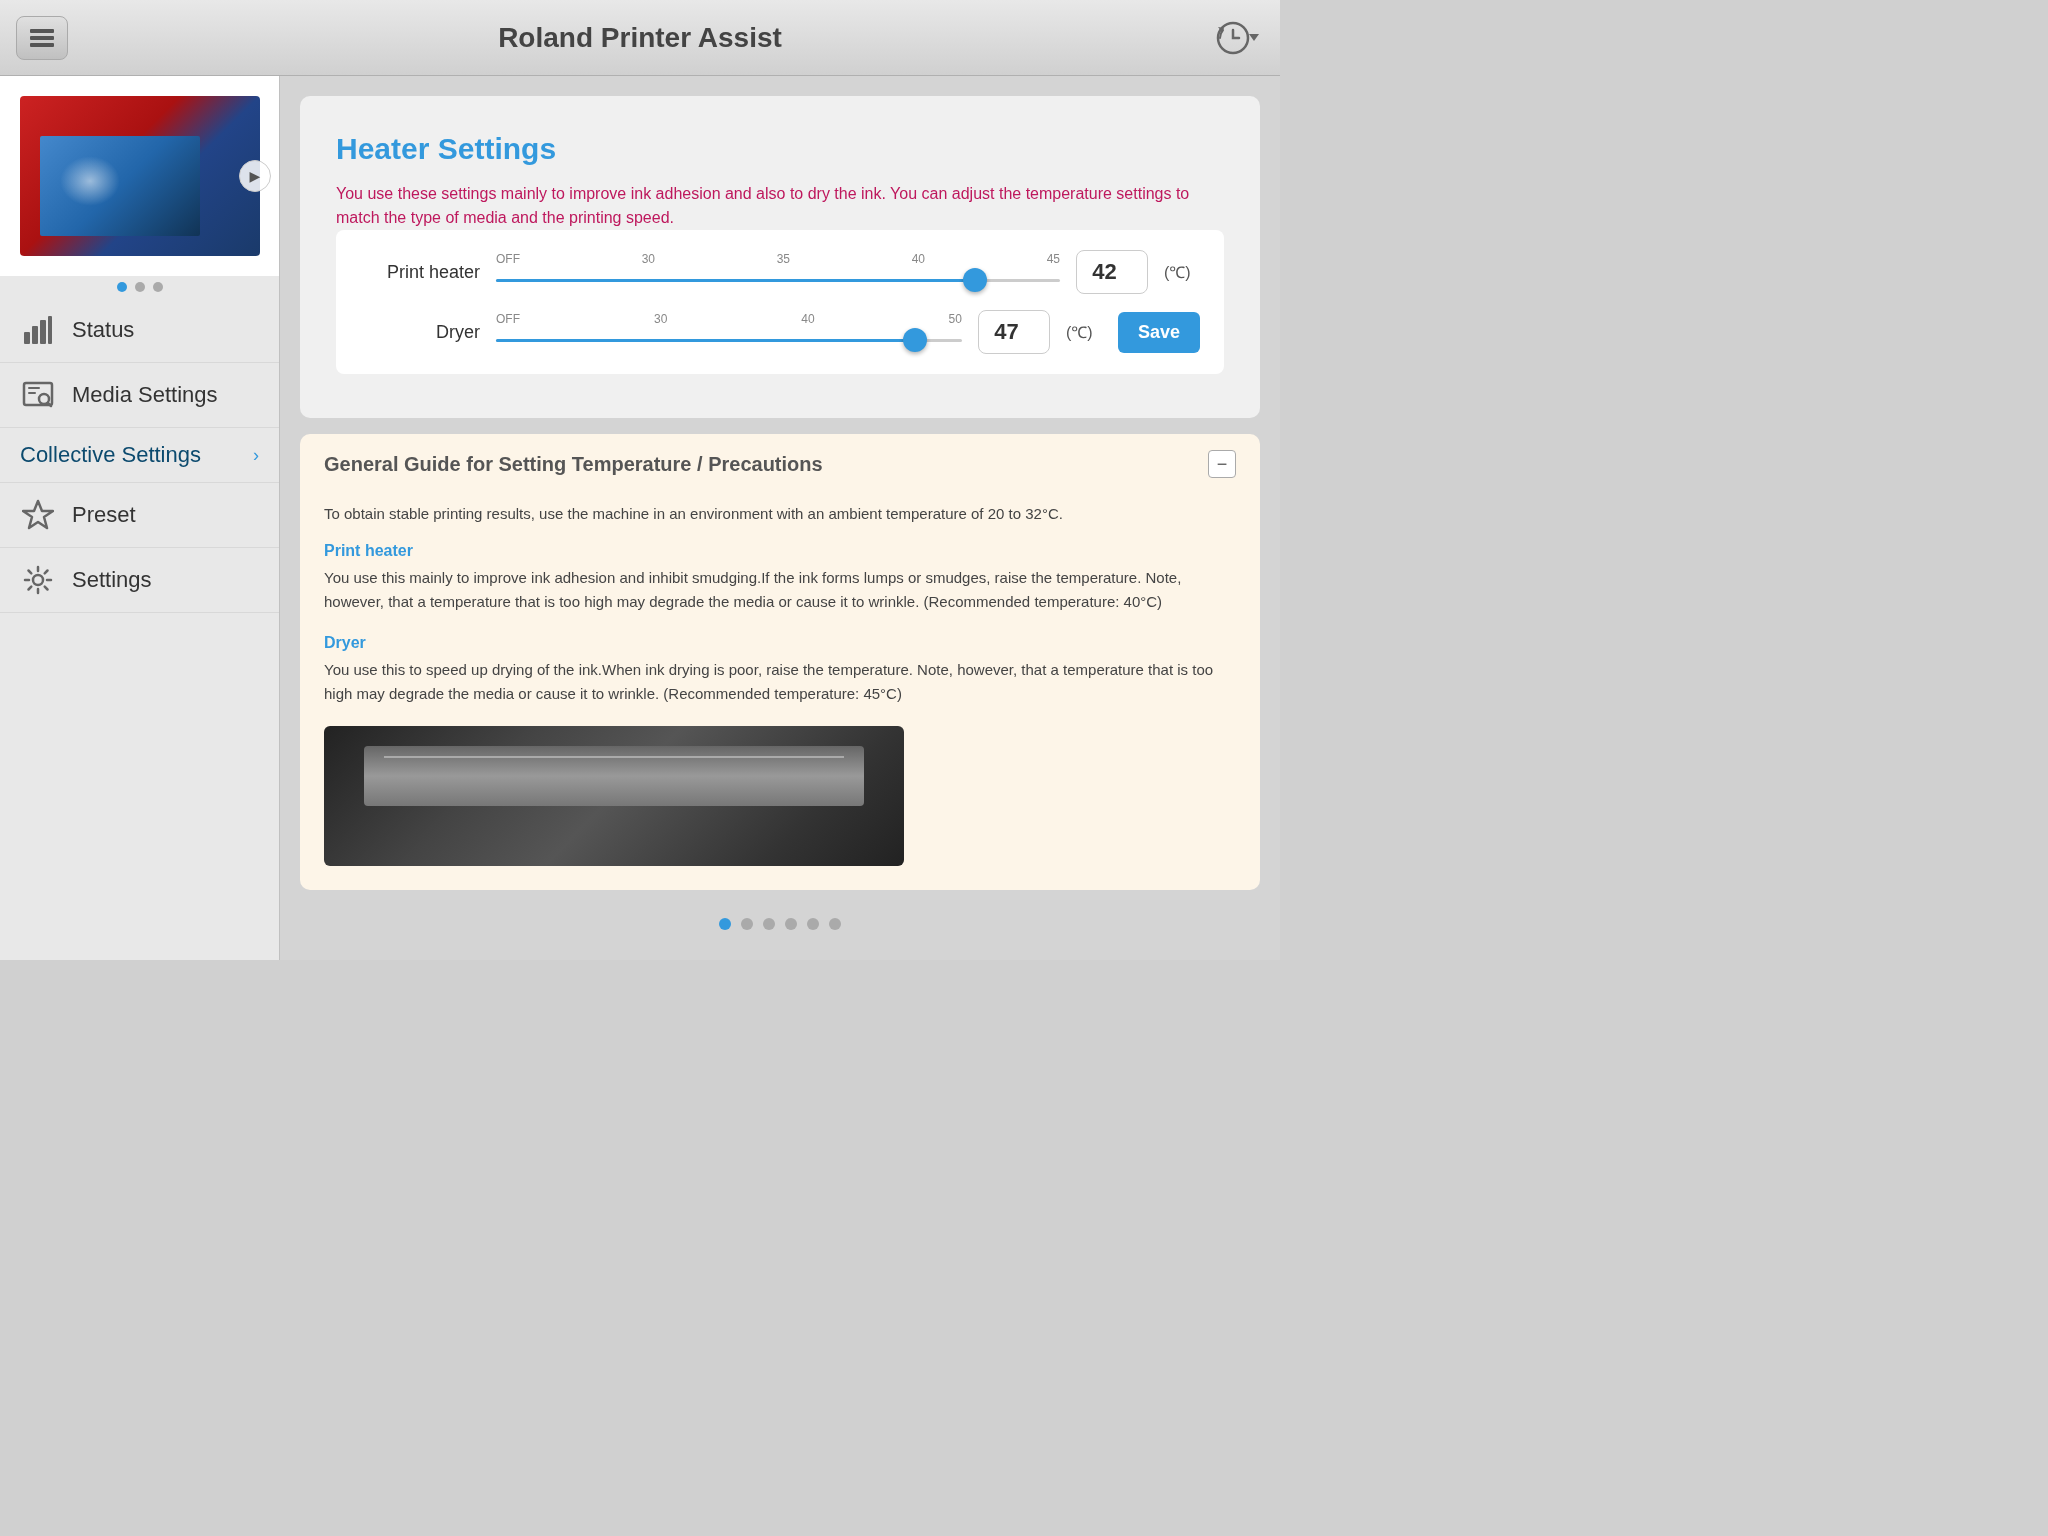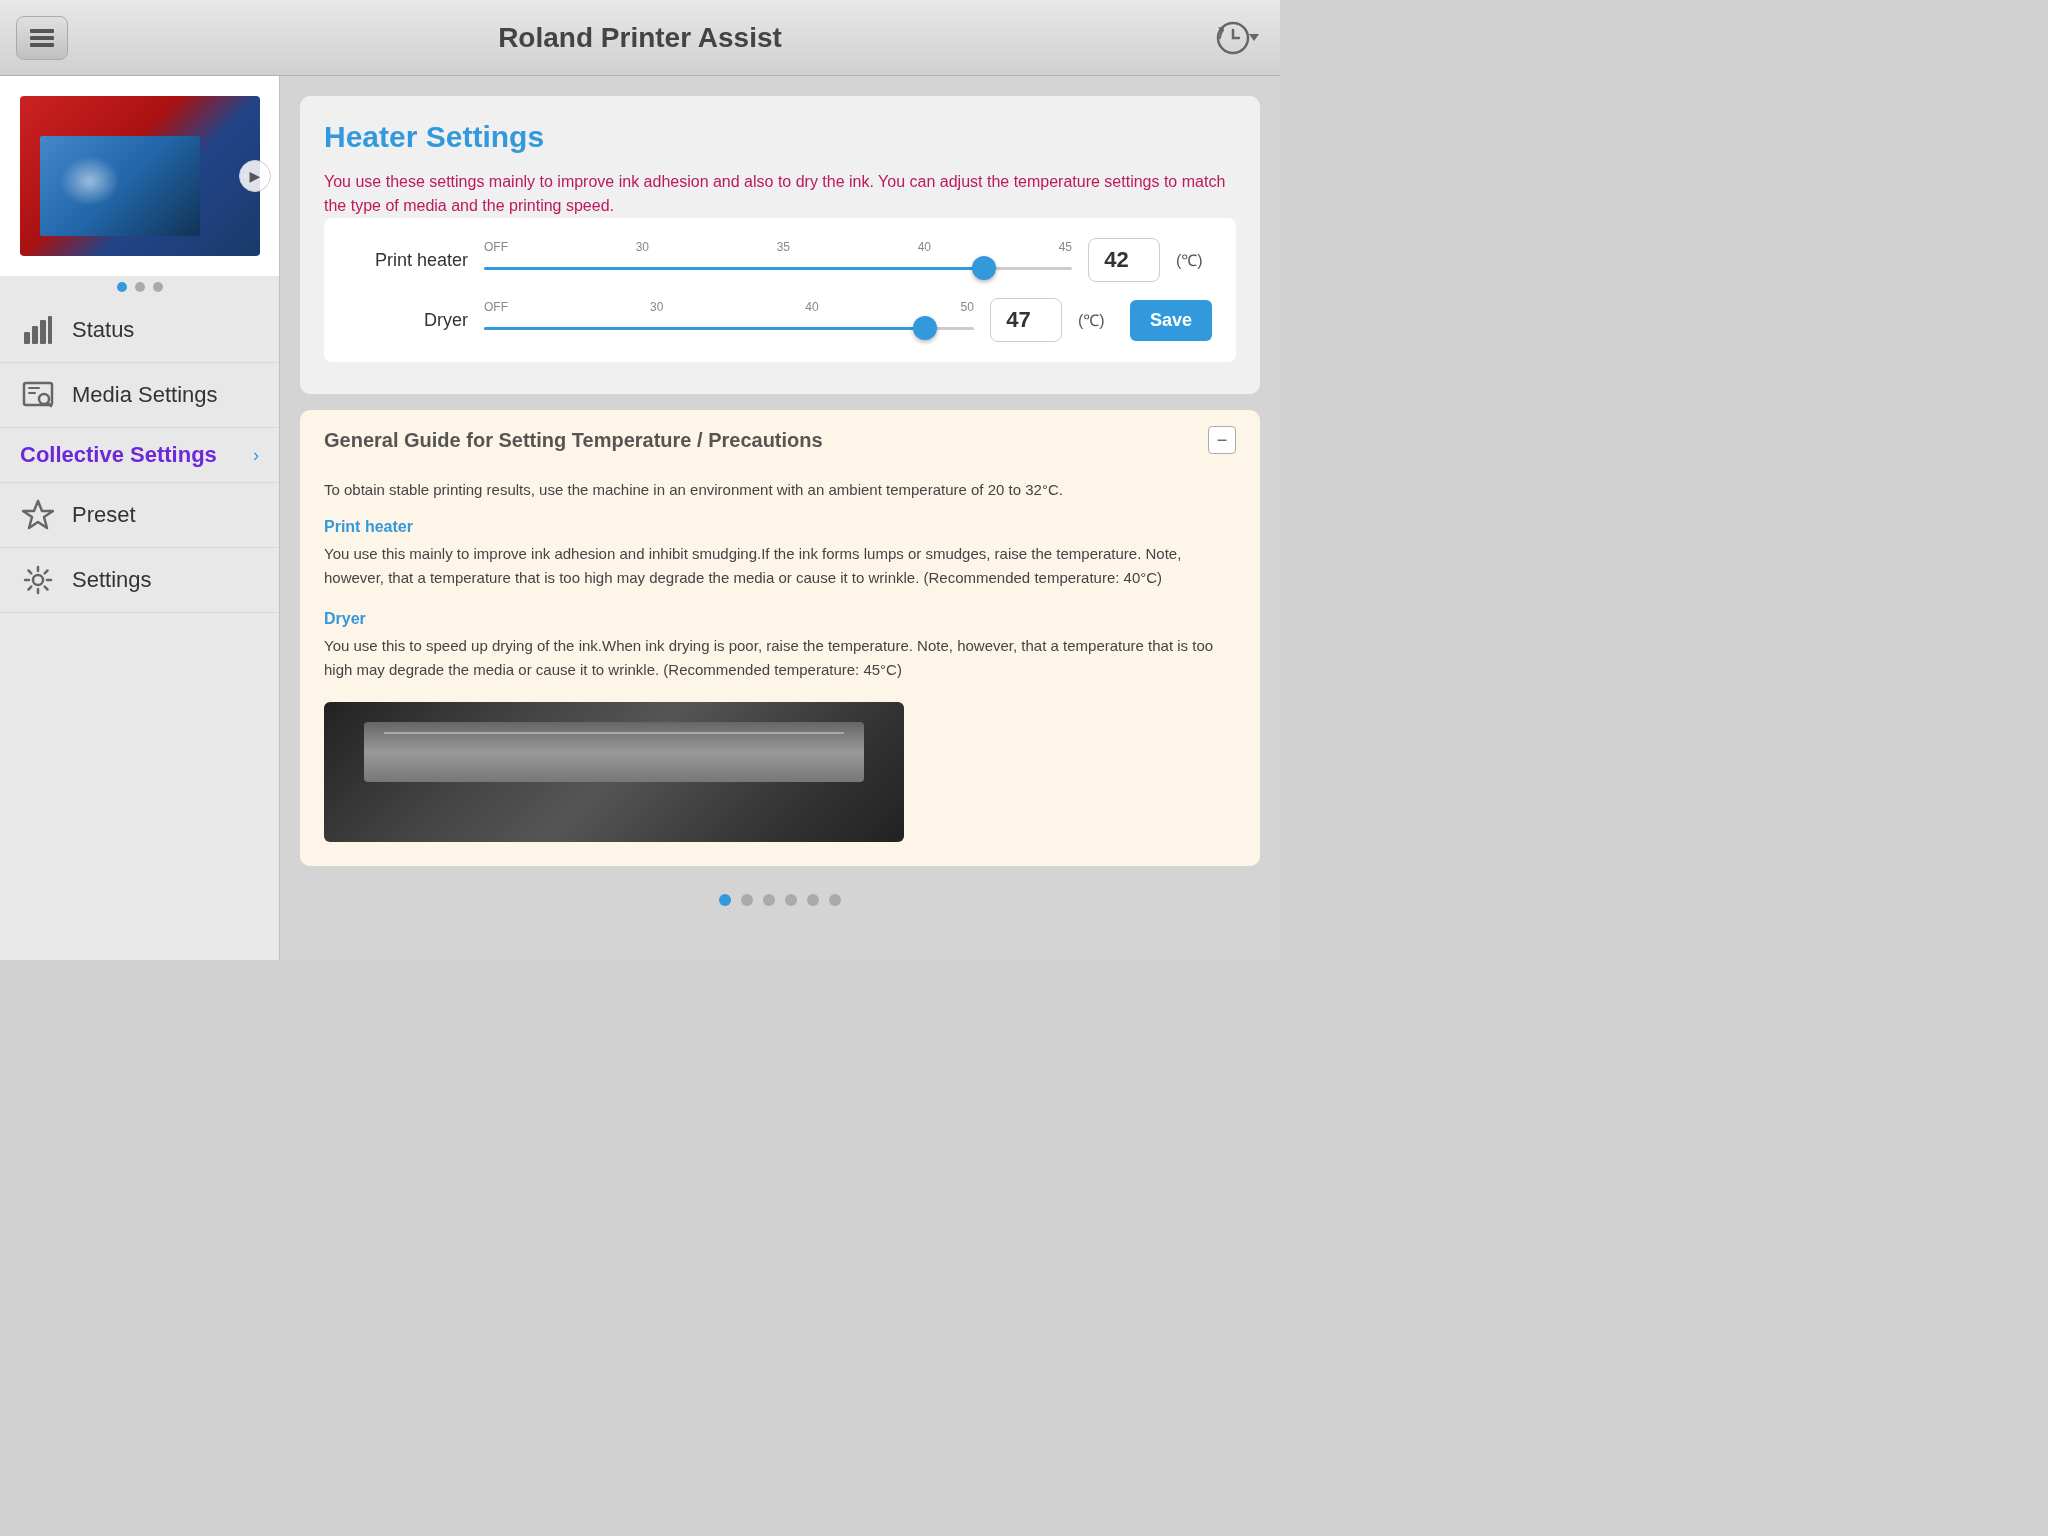--- a/index.html
+++ b/index.html
@@ -172,22 +172,22 @@
     .collective-settings-item {
       display: flex;
       align-items: center;
       justify-content: space-between;
       padding: 14px 20px;
       cursor: pointer;
       border-bottom: 1px solid #d8d8d8;
     }
     .collective-settings-item .nav-label {
       font-size: 22px;
-      color: #6d28d9;
-      font-weight: 700;
+      color: #0c4a6e;
+      font-weight: 400;
     }
     .collective-settings-item .chevron {
       font-size: 18px;
       color: #3399dd;
     }
 
     
     .individual-settings-item {
       display: flex;
       align-items: center;
@@ -211,21 +211,21 @@
     .content-area {
       flex: 1;
       overflow-y: auto;
       padding: 20px;
       background: #d4d4d4;
     }
 
     .content-card {
       background: #f0f0f0;
       border-radius: 10px;
-      padding: 24px;
+      padding: 36px;
       margin-bottom: 16px;
     }
 
     .section-title {
       font-size: 30px;
       font-weight: bold;
       color: #3399dd;
       margin-bottom: 16px;
     }
 

